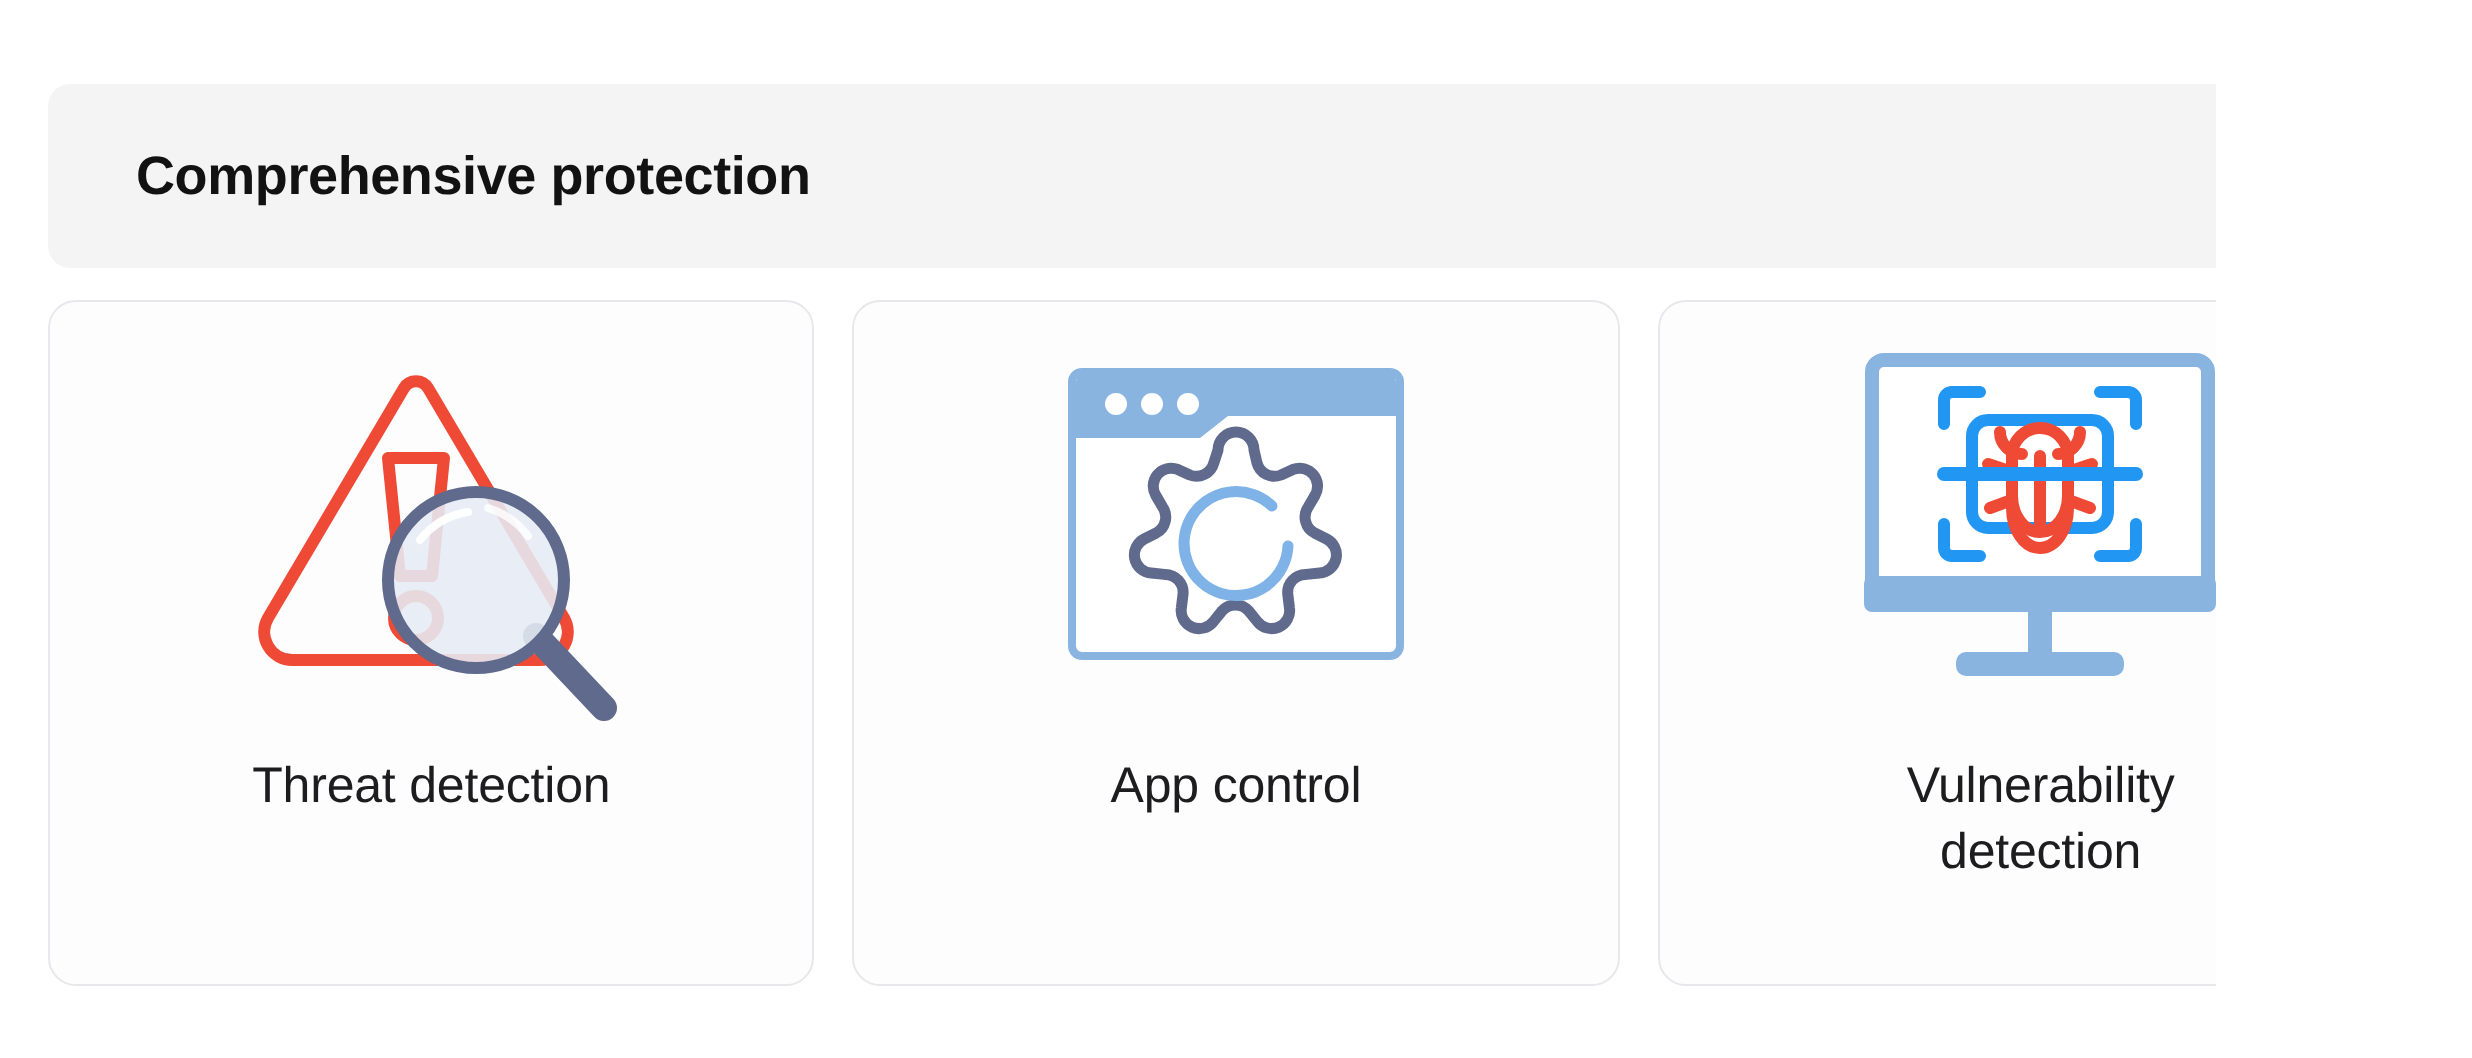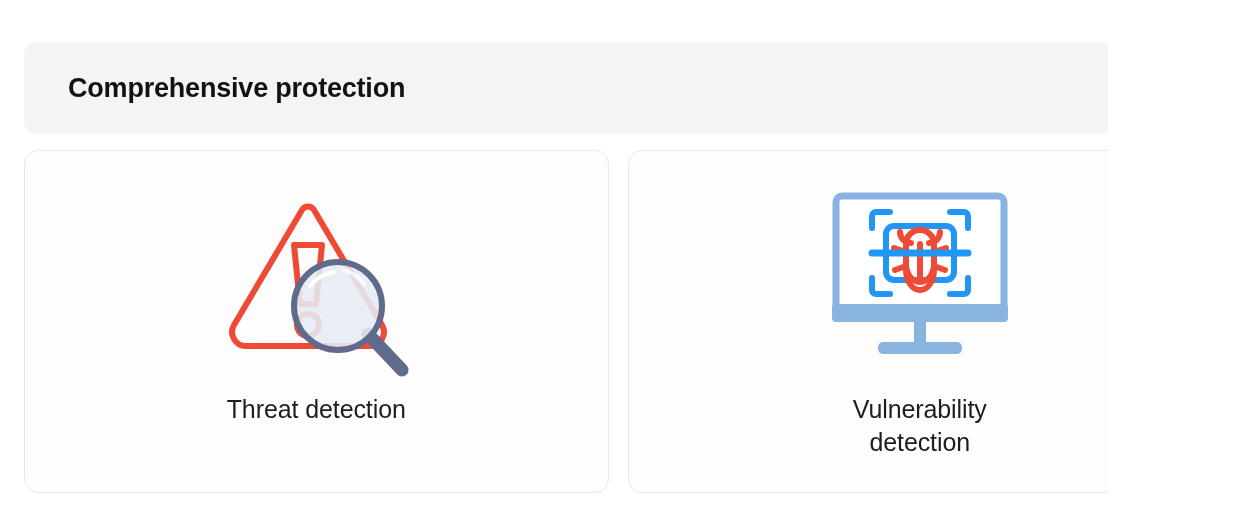--- a/index.html
+++ b/index.html
@@ -55,21 +55,21 @@
 
   .card {
     flex: 1 1 0;
     background: #fdfdfe;
     border: 1px solid #e7e8ec;
     border-radius: 14px;
     display: flex;
     flex-direction: column;
     align-items: center;
     justify-content: flex-start;
-    padding-top: 26px;
+    padding-top: 10px;
     position: relative;
   }
 
   .card-icon {
     width: 210px;
     height: 210px;
     display: flex;
     align-items: center;
     justify-content: center;
     flex: 0 0 auto;
@@ -116,20 +116,54 @@
             <line x1="152" y1="152" x2="186" y2="188" stroke="#5f6a8c" stroke-width="13" stroke-linecap="round"></line>
             <circle cx="122" cy="124" r="44" fill="#e6ecf5" fill-opacity="0.88" stroke="#5f6a8c" stroke-width="6"></circle>
             <path d="M94 104 a38 38 0 0 1 24 -14" fill="none" stroke="#ffffff" stroke-width="4" stroke-linecap="round" opacity="0.95"></path>
             <path d="M128 88 a40 40 0 0 1 20 14" fill="none" stroke="#ffffff" stroke-width="4" stroke-linecap="round" opacity="0.8"></path>
           </g>
         </svg>
       </div>
       <div class="card-label">Threat detection</div>
     </div>
 
+    <div class="card">
+      <div class="card-icon">
+        <svg width="200" height="200" viewBox="0 0 200 200" aria-hidden="true">
+
+          <g>
+            <rect x="18" y="20" width="164" height="142" rx="5" fill="#ffffff" stroke="#8ab4e0" stroke-width="4"></rect>
+
+            <path d="M20 25 a5 5 0 0 1 5 -5 L175 20 a5 5 0 0 1 5 5 L180 42
+                     L96 42 L82 53 L20 53 Z" fill="#8ab4e0"></path>
+          </g>
+
+          <g>
+            <circle cx="40" cy="36" r="5.5" fill="#ffffff"></circle>
+            <circle cx="58" cy="36" r="5.5" fill="#ffffff"></circle>
+            <circle cx="76" cy="36" r="5.5" fill="#ffffff"></circle>
+          </g>
+
+          <g transform="translate(100,107)">
+            <path fill="none" stroke="#5f6a8c" stroke-width="5.5" stroke-linejoin="round" stroke-linecap="round" d="M -9 -48
+                     a 9 9 0 0 1 18 0
+                     l 1.5 6.5 a 9 9 0 0 0 12 6 l 6 -2.8
+                     a 9 9 0 0 1 11 13 l -3.4 5.8 a 9 9 0 0 0 3.2 13 l 6 3
+                     a 9 9 0 0 1 -3.5 17 l -6.6 0.7 a 9 9 0 0 0 -9.3 10 l 0.8 6.6
+                     a 9 9 0 0 1 -16 7 l -4.2 -5.2 a 9 9 0 0 0 -13.6 0 l -4.2 5.2
+                     a 9 9 0 0 1 -16 -7 l 0.8 -6.6 a 9 9 0 0 0 -9.3 -10 l -6.6 -0.7
+                     a 9 9 0 0 1 -3.5 -17 l 6 -3 a 9 9 0 0 0 3.2 -13 l -3.4 -5.8
+                     a 9 9 0 0 1 11 -13 l 6 2.8 a 9 9 0 0 0 12 -6 Z"></path>
+
+            <path d="M 18 -20 a 26 26 0 1 0 8 20" fill="none" stroke="#7fb3e8" stroke-width="5.5" stroke-linecap="round"></path>
+          </g>
+        </svg>
+      </div>
+      <div class="card-label">App control</div>
+    </div>
 
     <div class="card">
       <div class="card-icon">
         <svg width="200" height="200" viewBox="0 0 200 200" aria-hidden="true">
 
           <g>
             <rect x="16" y="14" width="168" height="122" rx="6" fill="#ffffff" stroke="#8ab4e0" stroke-width="7"></rect>
             <rect x="12" y="122" width="176" height="18" rx="4" fill="#8ab4e0"></rect>
             <rect x="94" y="140" width="12" height="22" fill="#8ab4e0"></rect>
             <rect x="58" y="160" width="84" height="12" rx="5" fill="#8ab4e0"></rect>

